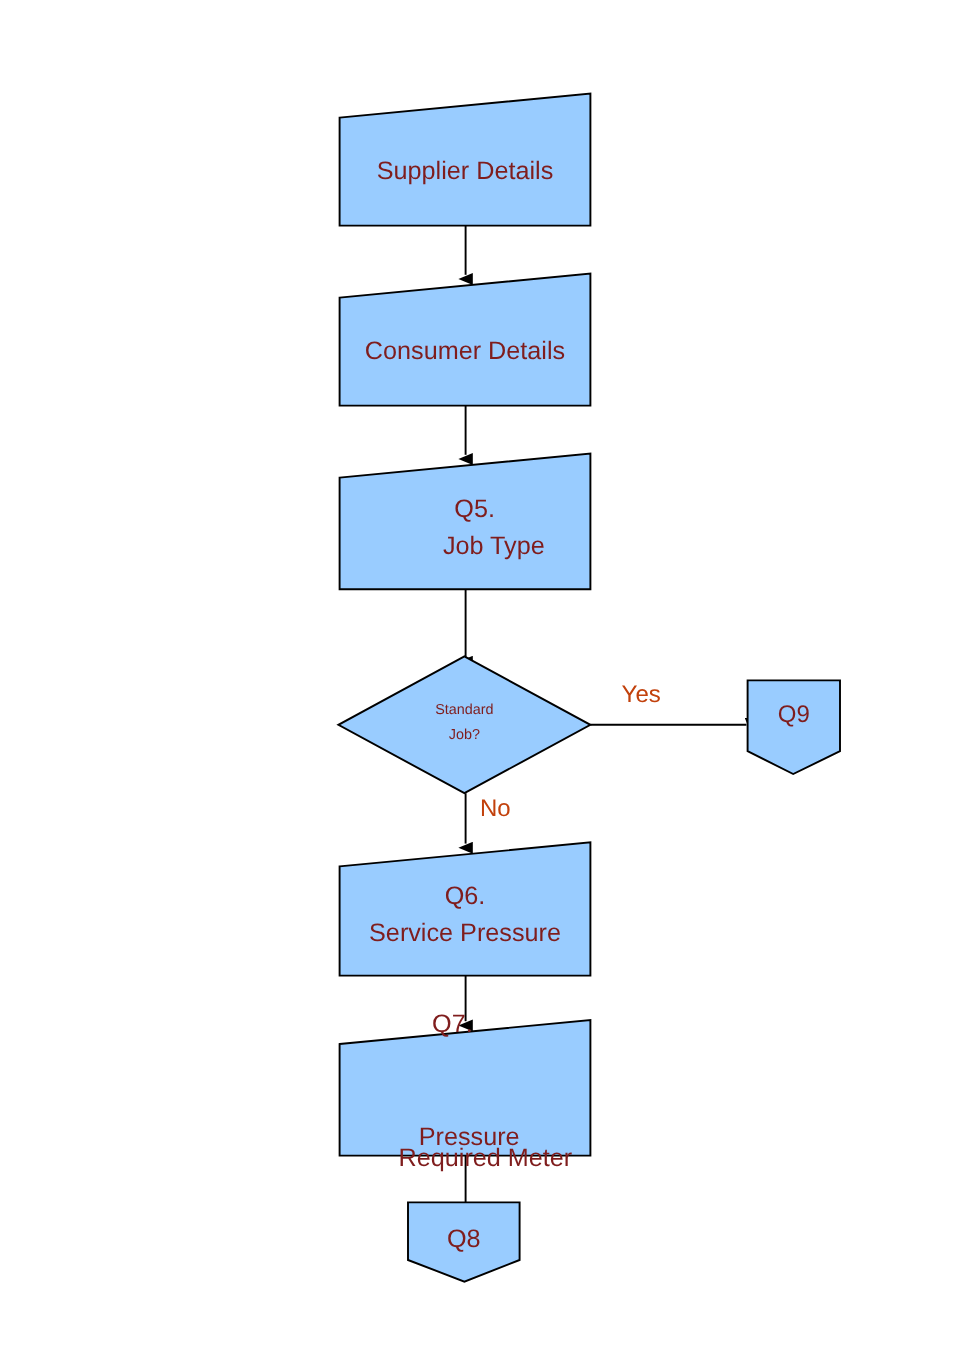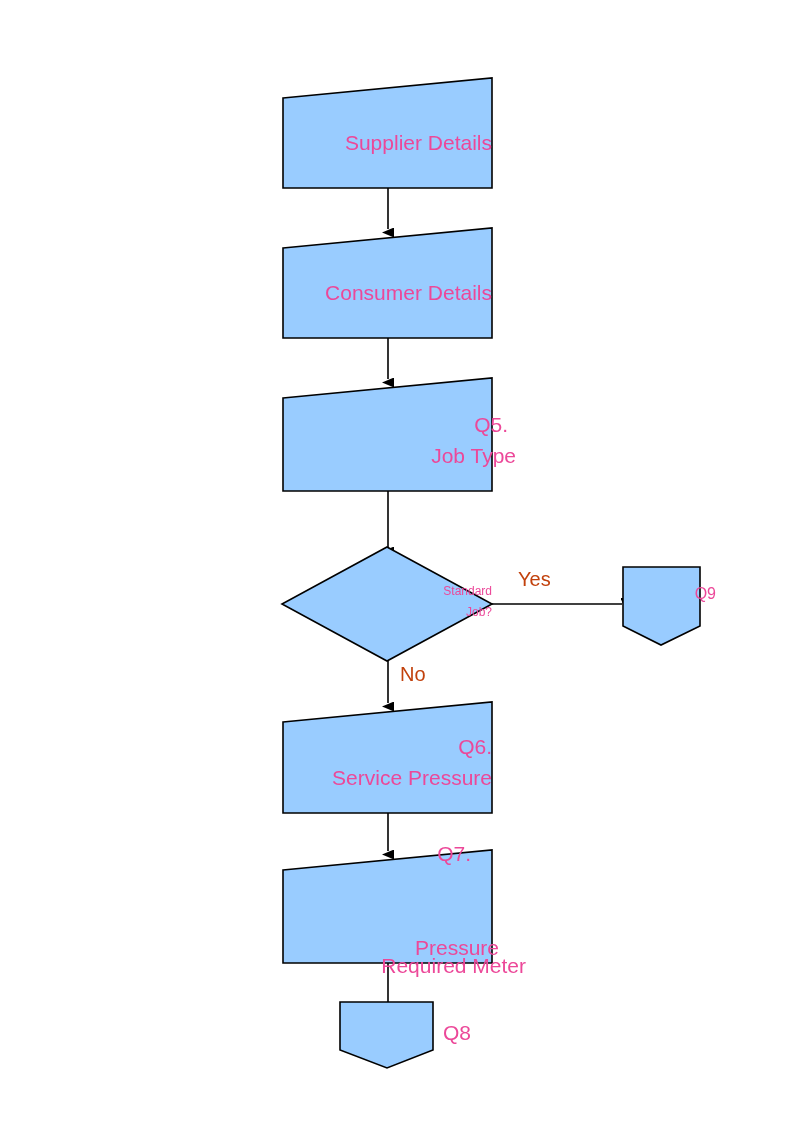--- a/index.html
+++ b/index.html
@@ -29,29 +29,29 @@
     left: 0;
     top: 0;
     width: 794px;
     height: 1123px;
     display: block;
   }
 
   
   .node-label {
     position: absolute;
-    text-align: right;
-    color: #ec4899;
+    text-align: center;
+    color: #7f1d1d;
     line-height: 1.18;
     white-space: pre;
     font-family: "Liberation Sans", sans-serif;
     pointer-events: none;
   }
   .lbl-21 { font-size: 21px; }
-  .lbl-20 { font-size: 16px; padding-left: 16px; }
+  .lbl-20 { font-size: 20px; }
   .lbl-16 { font-size: 12px; }
 
   .edge-label {
     position: absolute;
     color: #c2410c;
     font-size: 20px;
     font-family: "Liberation Sans", sans-serif;
     white-space: pre;
   }
 </style>
@@ -117,19 +117,19 @@
     <div class="node-label lbl-21" style="left:283px; top:735px; width:209px;">Q6.</div>
     <div class="node-label lbl-21" style="left:283px; top:766px; width:209px;">Service Pressure</div>
   </div>
 
   <div>
     <div class="node-label lbl-21" style="left:283px; top:842px; width:188px;">Q7.</div>
     <div class="node-label lbl-21" style="left:283px; top:954px; width:243px;">Required Meter</div>
     <div class="node-label lbl-21" style="left:283px; top:936px; width:216px;">Pressure</div>
   </div>
 
-  <div class="node-label lbl-21" style="left:340px; top:1021px; width:93px;padding-left:38px;">Q8</div>
+  <div class="node-label lbl-21" style="left:340px; top:1021px; width:93px;">Q8</div>
 
   <div class="edge-label" style="left:518px; top:568px;">Yes</div>
 
   <div class="edge-label" style="left:400px; top:663px;">No</div>
 
 </div>
 
 </body></html>

